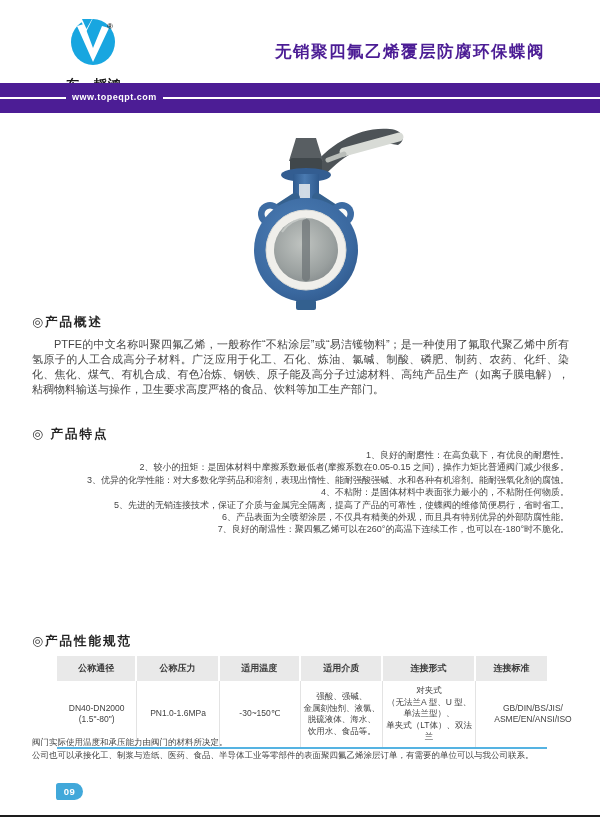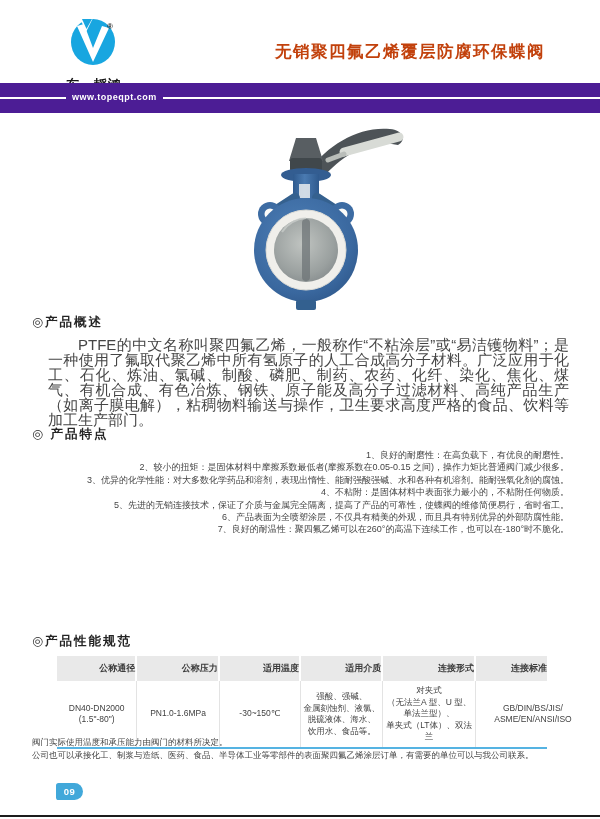--- a/index.html
+++ b/index.html
@@ -5,45 +5,45 @@
   html,body{margin:0;padding:0;background:#9a9a9a;}
   .page{position:relative;width:600px;height:819px;background:#ffffff;overflow:hidden;
         font-family:"Liberation Sans","DejaVu Sans",sans-serif;margin:0 auto;}
 
   
   .logo-wrap{position:absolute;left:52px;top:12px;width:84px;text-align:center;}
   .logo-mark{position:relative;display:inline-block;width:54px;height:56px;}
   .reg-mark{position:absolute;right:8px;top:10px;font-size:8px;color:#222;font-weight:bold;}
   .company{font-weight:bold;font-size:13px;color:#151515;letter-spacing:1px;margin-top:4px;}
   .doc-title{position:absolute;top:41px;right:55px;font-size:16.5px;font-weight:bold;
-             color:#c2410c;letter-spacing:1.5px;white-space:nowrap;}
+             color:#4c1d95;letter-spacing:1.5px;white-space:nowrap;}
 
   .band{position:absolute;left:0;top:83px;width:600px;height:30px;background:#4c1d95;}
   .band-line-row{position:absolute;left:0;right:0;top:10px;display:flex;align-items:center;gap:6px;}
   .band-seg1{width:66px;height:2px;background:#ffffff;}
   .band-seg2{flex:1;height:2px;background:#ffffff;}
   .band-url{color:#ffffff;font-size:9px;font-weight:bold;letter-spacing:.5px;line-height:9px;}
 
   
   .photo{position:absolute;left:178px;top:114px;width:252px;height:198px;}
 
   
   .section{position:absolute;left:32px;width:537px;}
   .sec-overview{top:314px;}
   .sec-features{top:426px;}
   .sec-specs{top:633px;}
   .sec-head{font-size:12.5px;font-weight:bold;color:#242424;letter-spacing:2px;margin:0 0 6px 0;}
-  .overview-body{font-size:15px;line-height:15px;color:#454545;text-align:justify;text-indent:2em;margin:2px 0 0 16px;}
+  .overview-body{font-size:11px;line-height:15px;color:#454545;text-align:justify;text-indent:2em;margin:2px 0 0 0;}
   .feature-line{font-size:9px;line-height:12.4px;color:#454545;text-align:right;}
 
   
   .spec-table{margin-left:25px;width:490px;border-bottom:2px solid #55b3e2;}
   .t-row{display:grid;grid-template-columns:16.4% 16.8% 16.6% 16.8% 18.9% 14.5%;}
   .t-head .t-cell{background:#e9e9e9;font-size:9px;font-weight:bold;color:#3c3c3c;
-                  padding:6px 0;text-align:right;border-right:2px solid #ffffff;}
+                  padding:6px 0;text-align:center;border-right:2px solid #ffffff;}
   .t-head .t-cell:last-child{border-right:none;}
   .t-body .t-cell{font-size:8.5px;line-height:11.5px;color:#3f3f3f;text-align:center;
                   min-height:58px;display:flex;align-items:center;justify-content:center;
                   border-right:1px solid #e3e3e3;padding:4px 1px;white-space:pre-line;}
   .t-body .t-cell:last-child{border-right:none;margin-left:43px;}
 
   .notes{position:absolute;left:32px;top:736px;font-size:8.5px;line-height:12.5px;color:#454545;}
   .page-badge{position:absolute;left:56px;top:783px;width:27px;height:17px;background:#41a8da;
               color:#fff;font-size:9.5px;font-weight:bold;display:flex;align-items:center;
               justify-content:center;border-radius:3px 10px 10px 3px;letter-spacing:.5px;}

